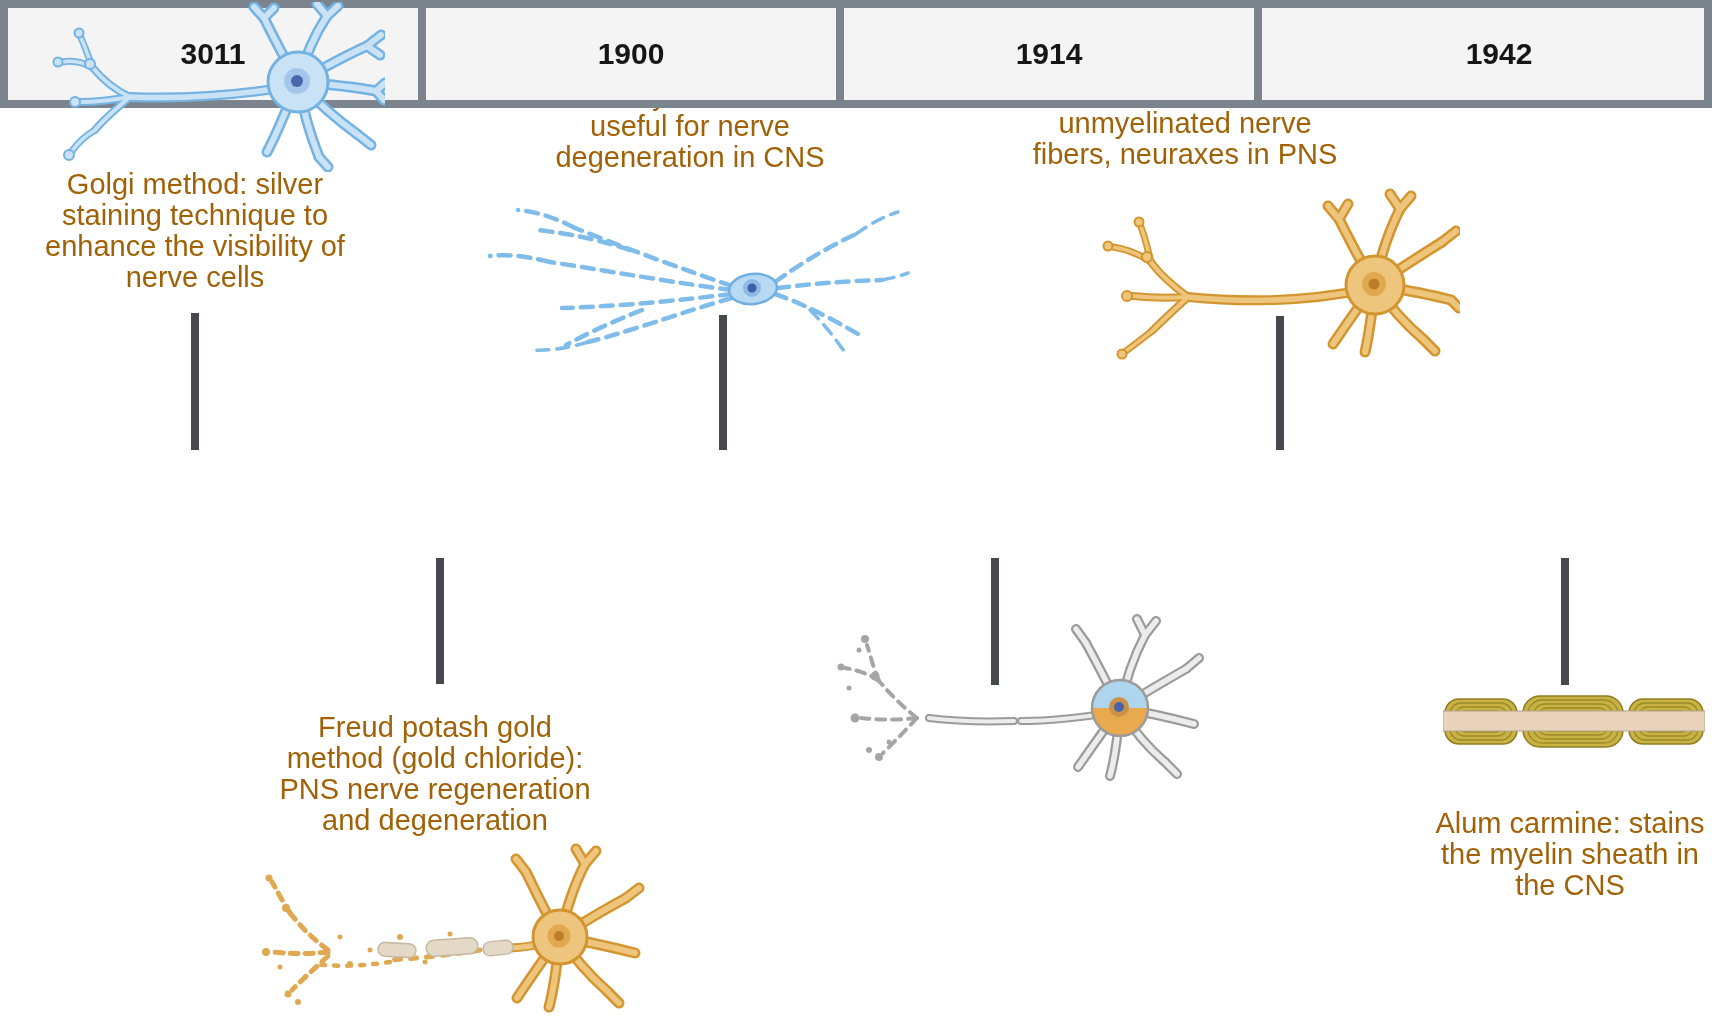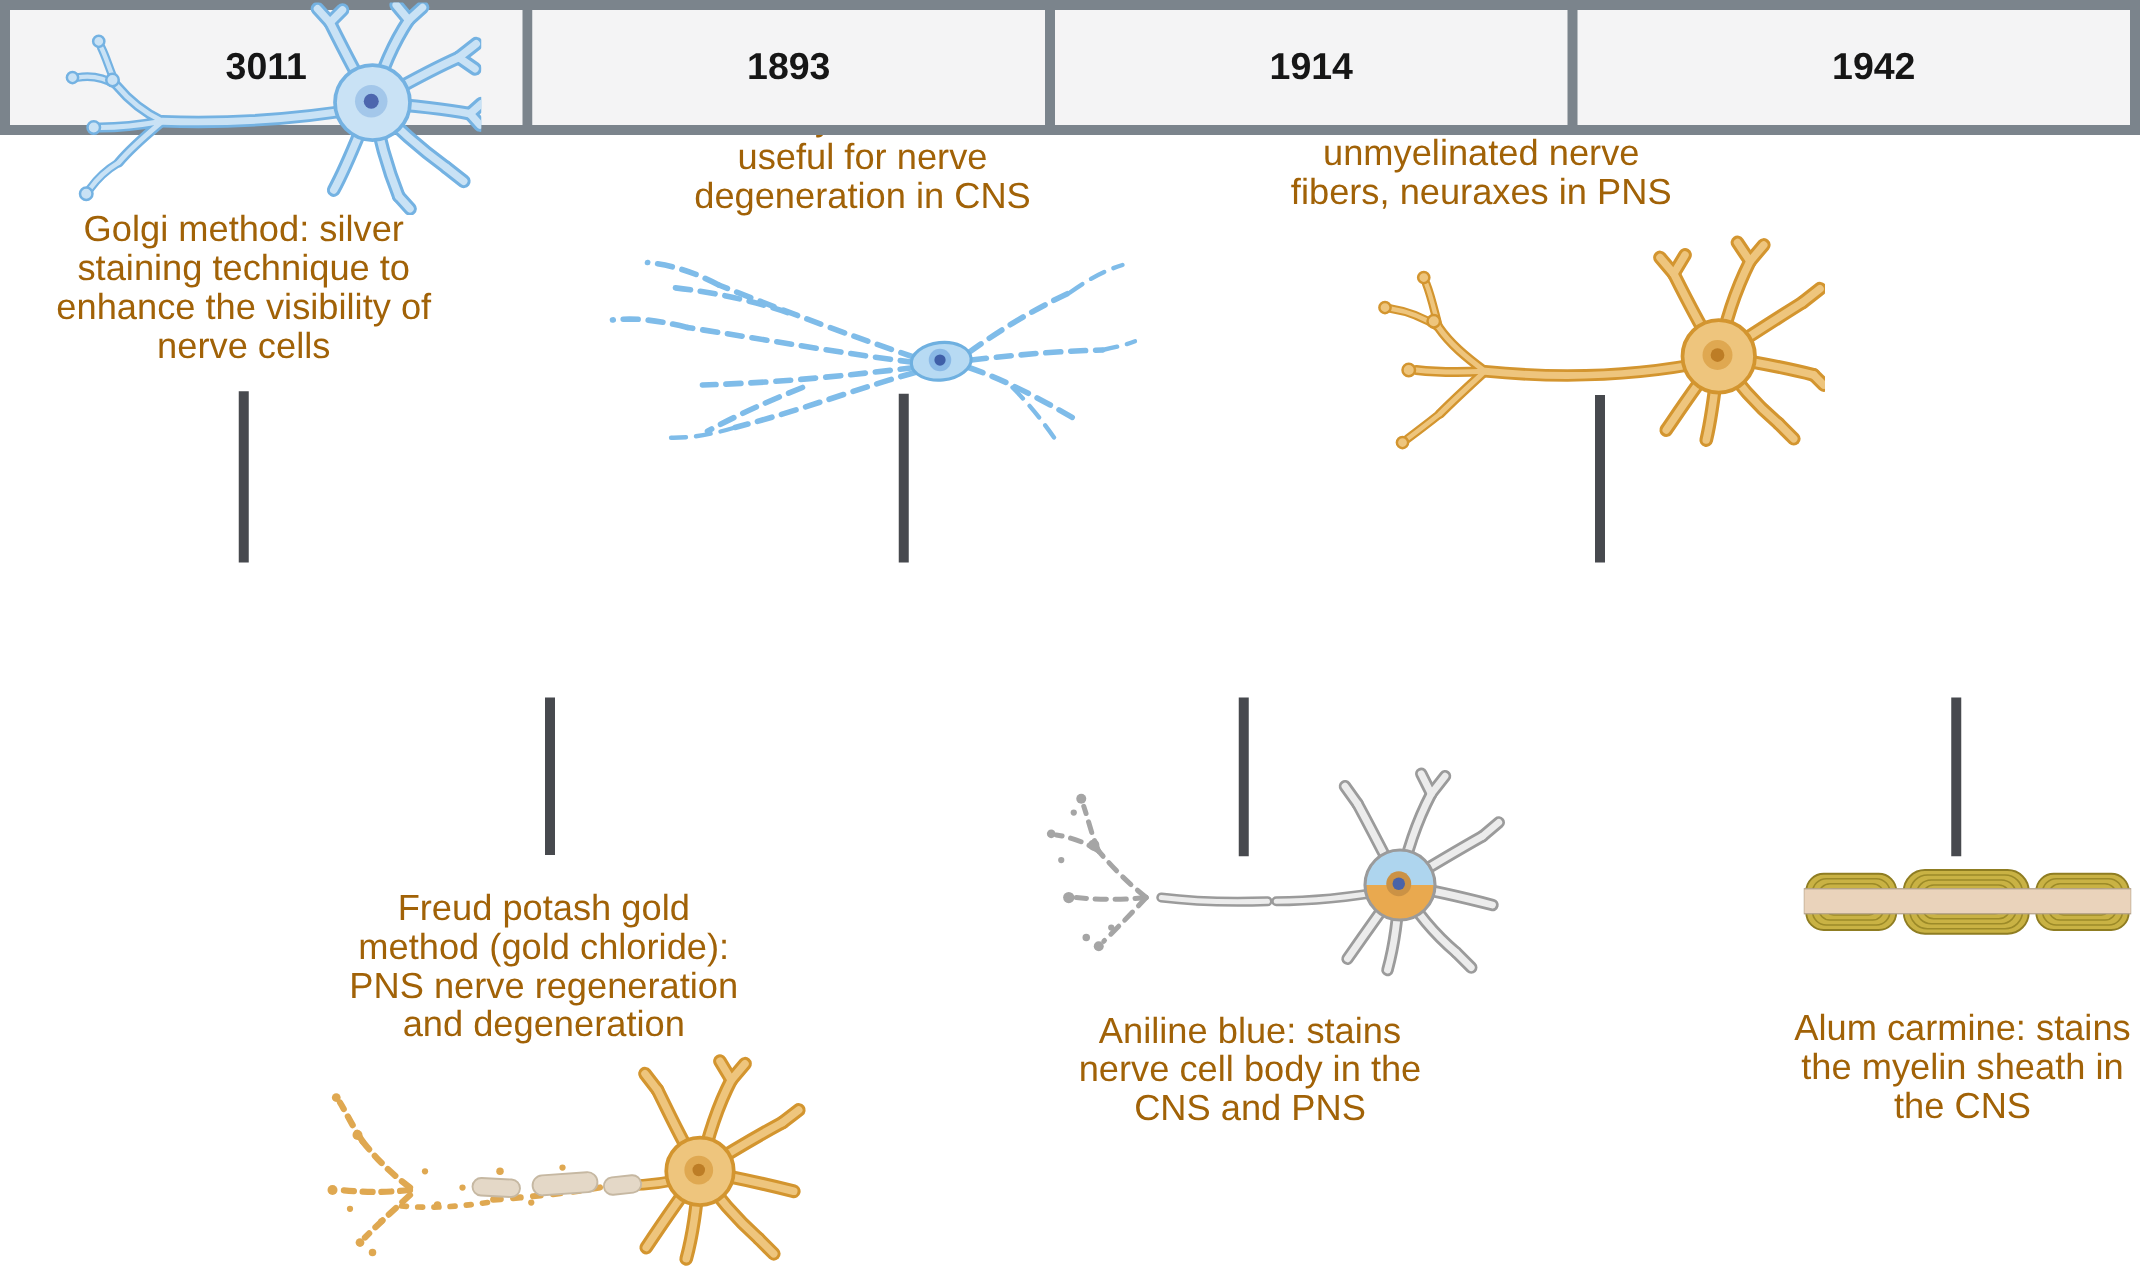--- a/index.html
+++ b/index.html
@@ -42,38 +42,35 @@
   <div class="annot" style="left:235px;top:712px;width:400px;">Freud potash gold
 method (gold chloride):
 PNS nerve regeneration
 and degeneration</div>
 
   <div class="annot" style="left:985px;top:46px;width:400px;">Ranson pyridine silver
 Staining: stains
 unmyelinated nerve
 fibers, neuraxes in PNS</div>
 
-  <div class="annot" style="left:800px;top:810px;width:400px;">Aniline blue: stains
-nerve cell body in the
-CNS and PNS</div>
 
   <div class="annot" style="left:1390px;top:808px;width:360px;">Alum carmine: stains
 the myelin sheath in
 the CNS</div>
 
   <div class="conn" style="left:191px;top:313px;height:137px;"></div>
   <div class="conn" style="left:719px;top:315px;height:135px;"></div>
   <div class="conn" style="left:1276px;top:316px;height:134px;"></div>
   <div class="conn" style="left:436px;top:558px;height:126px;"></div>
   <div class="conn" style="left:991px;top:558px;height:127px;"></div>
   <div class="conn" style="left:1561px;top:558px;height:127px;"></div>
 
   <div class="bar">
     <div class="cell">3011</div>
-    <div class="cell">1893</div>
+    <div class="cell">1900</div>
     <div class="cell">1914</div>
     <div class="cell">1942</div>
   </div>
 
   <svg class="illus" style="left:35px;top:2px;" width="350" height="170" viewBox="0 0 350 170">
     <g stroke="#74b2e2" fill="none" stroke-linecap="round" stroke-width="11">
       <path d="M263 80 C270 55 278 35 292 14"></path>
         <path d="M292 14 L303 4"></path>
         <path d="M292 14 L282 2"></path>
       <path d="M263 80 C285 68 305 56 332 44"></path>

